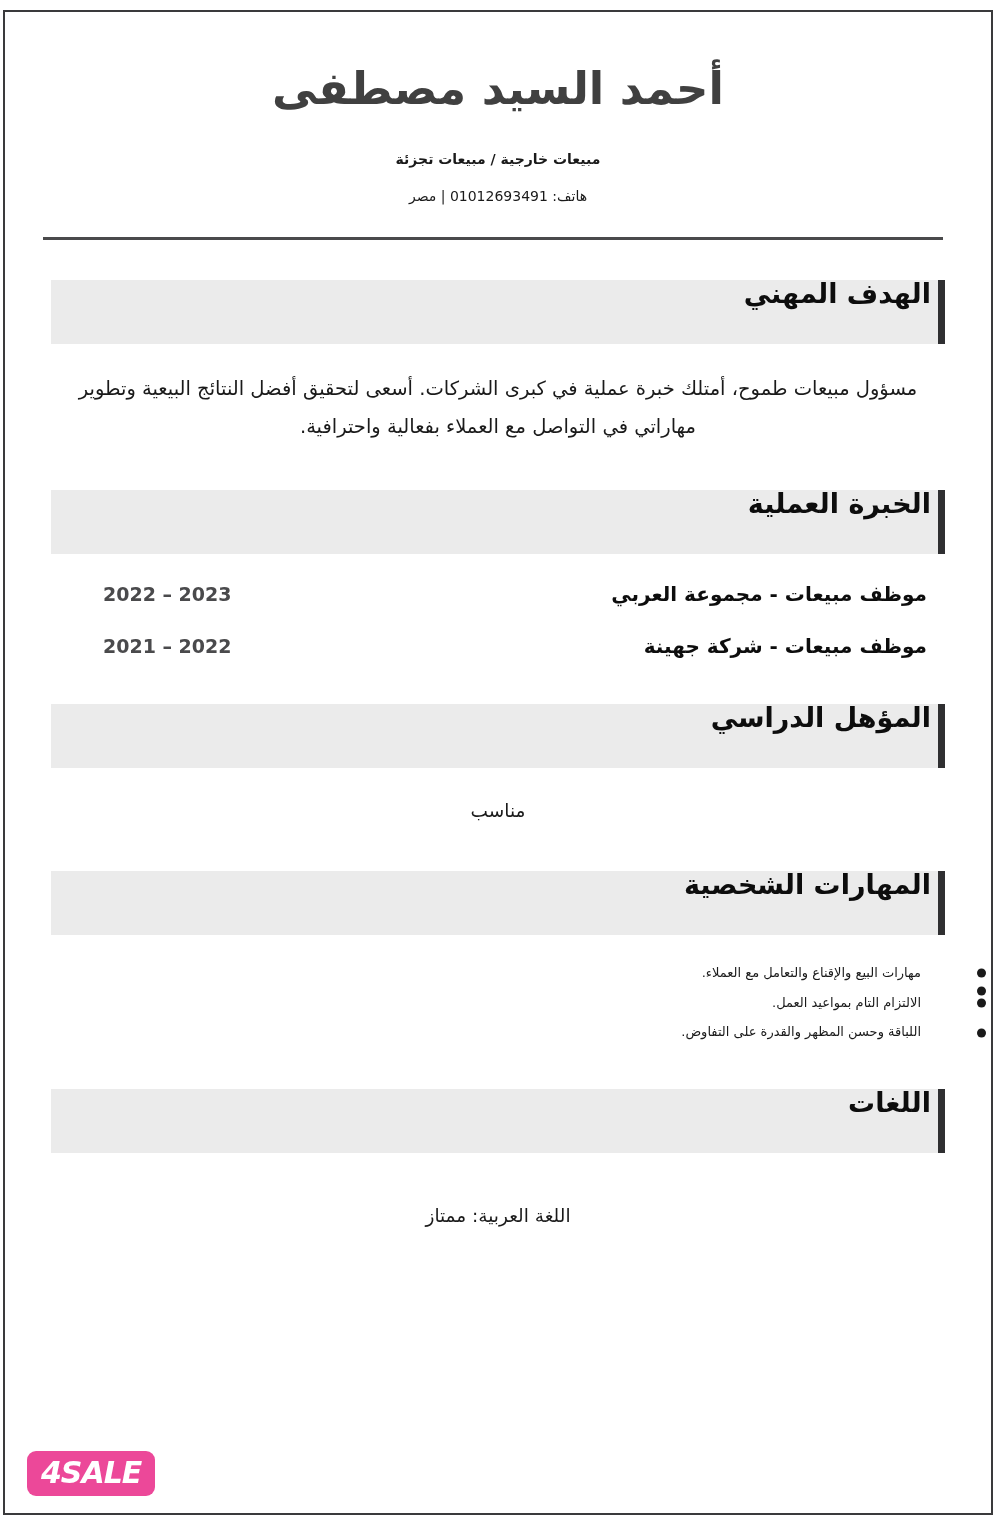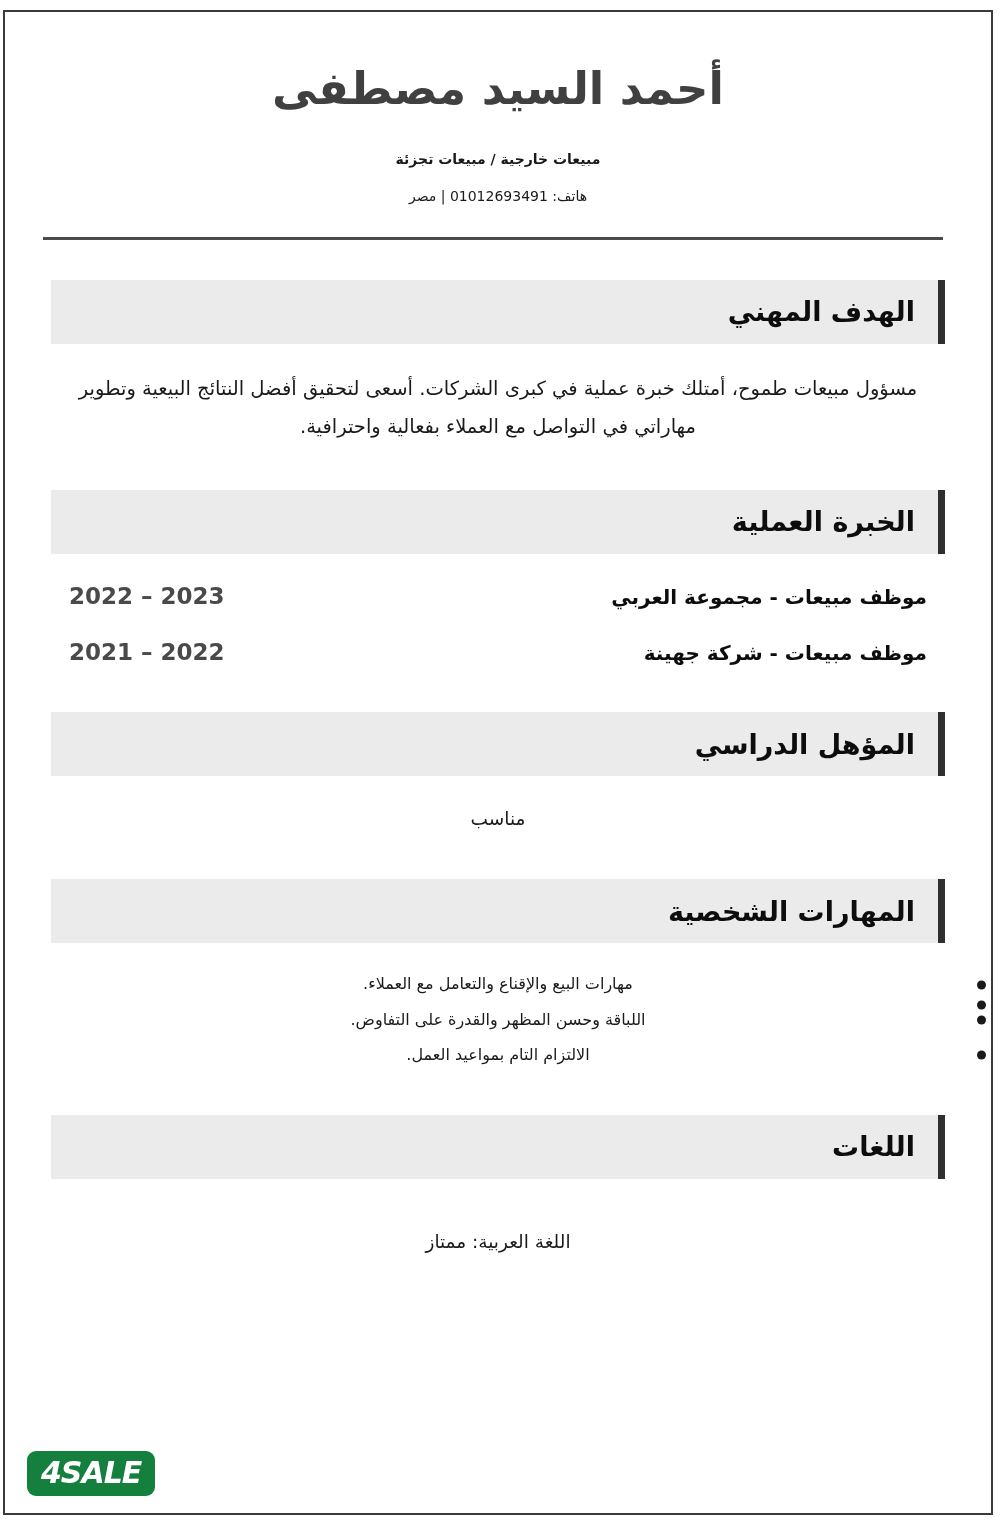--- a/index.html
+++ b/index.html
@@ -67,23 +67,23 @@
 
   
   .section {
     padding: 0 46px 0 46px;
   }
   .section-bar {
     position: relative;
     background: #ebebeb;
     height: 64px;
     display: flex;
-    align-items: center;
+    align-items: flex-start;
     justify-content: flex-start;
-    padding-right: 22px;
+    padding-right: 6px;
     box-sizing: border-box;
     margin-top: 40px;
   }
   .section-bar .accent {
     position: absolute;
     right: 0;
     top: 0;
     width: 7px;
     height: 100%;
     background: #2f2f31;
@@ -118,26 +118,27 @@
     margin-bottom: 24px;
     padding: 0 8px;
   }
   .exp-title {
     font-size: 20px;
     font-weight: 700;
     color: #0d0d0d;
     line-height: 1.4;
   }
   .exp-dates {
-    font-size: 23px;
+    font-size: 19px;
     font-weight: 700;
     color: #4a4a4c;
     direction: ltr;
     line-height: 1.4;
     white-space: nowrap;
+    margin-left: 34px;
   }
 
   
   .line-text {
     font-size: 18.5px;
     color: #1a1a1a;
     text-align: center;
     line-height: 1.8;
     margin: 0;
   }
@@ -145,44 +146,43 @@
   .lang-body { padding-top: 46px; }
 
   
   .skills {
     list-style: none;
     margin: 0;
     padding: 0;
   }
   .skill-item {
     position: relative;
-    font-size: 16px;
+    font-size: 13px;
     line-height: 1.9;
     color: #1a1a1a;
-    text-align: center;
     padding: 0 14px;
     margin-bottom: 5px;
   }
   .skill-item .bullet {
     position: absolute;
     right: -51px;
     top: 50%;
     transform: translateY(-50%);
     width: 9px;
     height: 9px;
     border-radius: 50%;
     background: #1a1a1a;
   }
 
   
   .watermark {
     position: absolute;
     left: 22px;
     bottom: 17px;
-    background: #15803d;
+    background: #ec4899;
     border-radius: 9px;
     padding: 7px 14px 8px 14px;
     display: inline-block;
   }
   .watermark-text {
     font-family: "DejaVu Sans", "Liberation Sans", sans-serif;
     font-size: 30px;
     font-weight: 700;
     font-style: italic;
     color: #ffffff;
@@ -255,25 +255,25 @@
       <ul class="skills">
         <li class="skill-item">
           <span class="bullet"></span>
           <span>مهارات البيع والإقناع والتعامل مع العملاء.</span>
         </li>
         <li class="skill-item">
           <span class="bullet"></span>
         </li>
         <li class="skill-item">
           <span class="bullet"></span>
+          <span>الالتزام التام بمواعيد العمل.</span>
+        </li>
+        <li class="skill-item">
+          <span class="bullet"></span>
           <span>اللباقة وحسن المظهر والقدرة على التفاوض.</span>
-        </li>
-        <li class="skill-item">
-          <span class="bullet"></span>
-          <span>الالتزام التام بمواعيد العمل.</span>
         </li>
       </ul>
     </div>
   </div>
 
   <div class="section sec-gap">
     <div class="section-bar">
       <span class="accent"></span>
       <span class="section-title">اللغات</span>
     </div>

